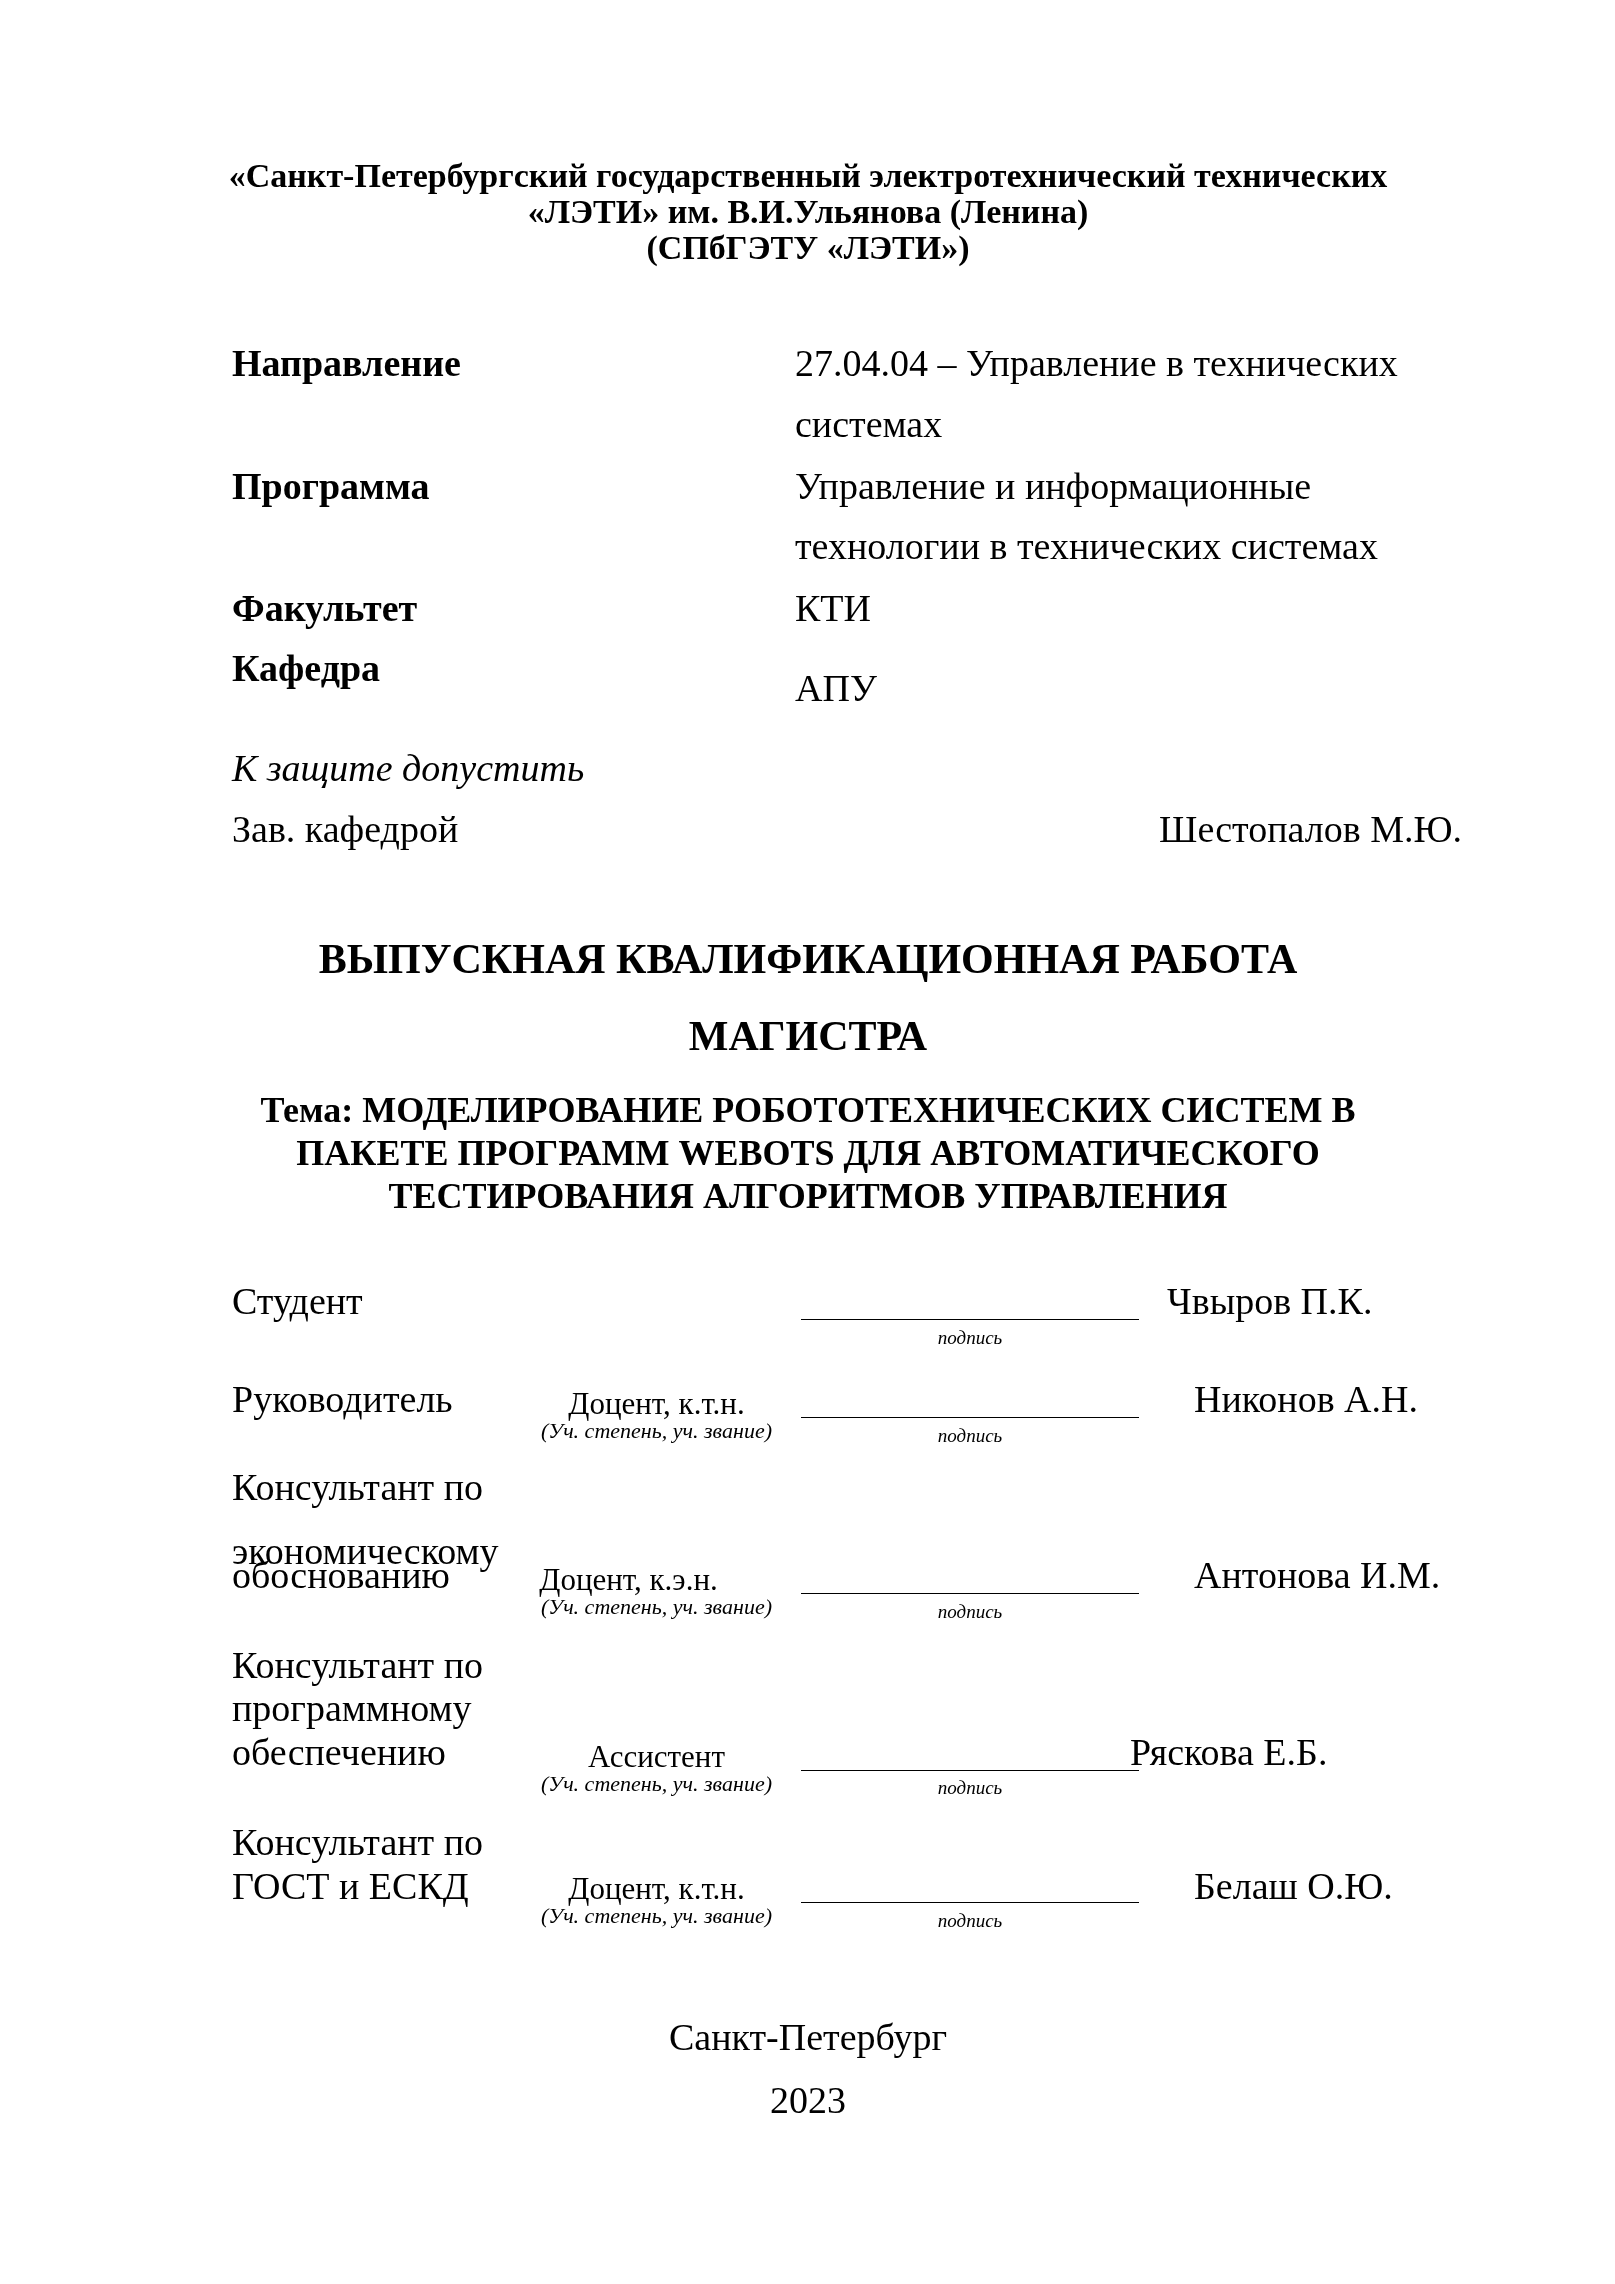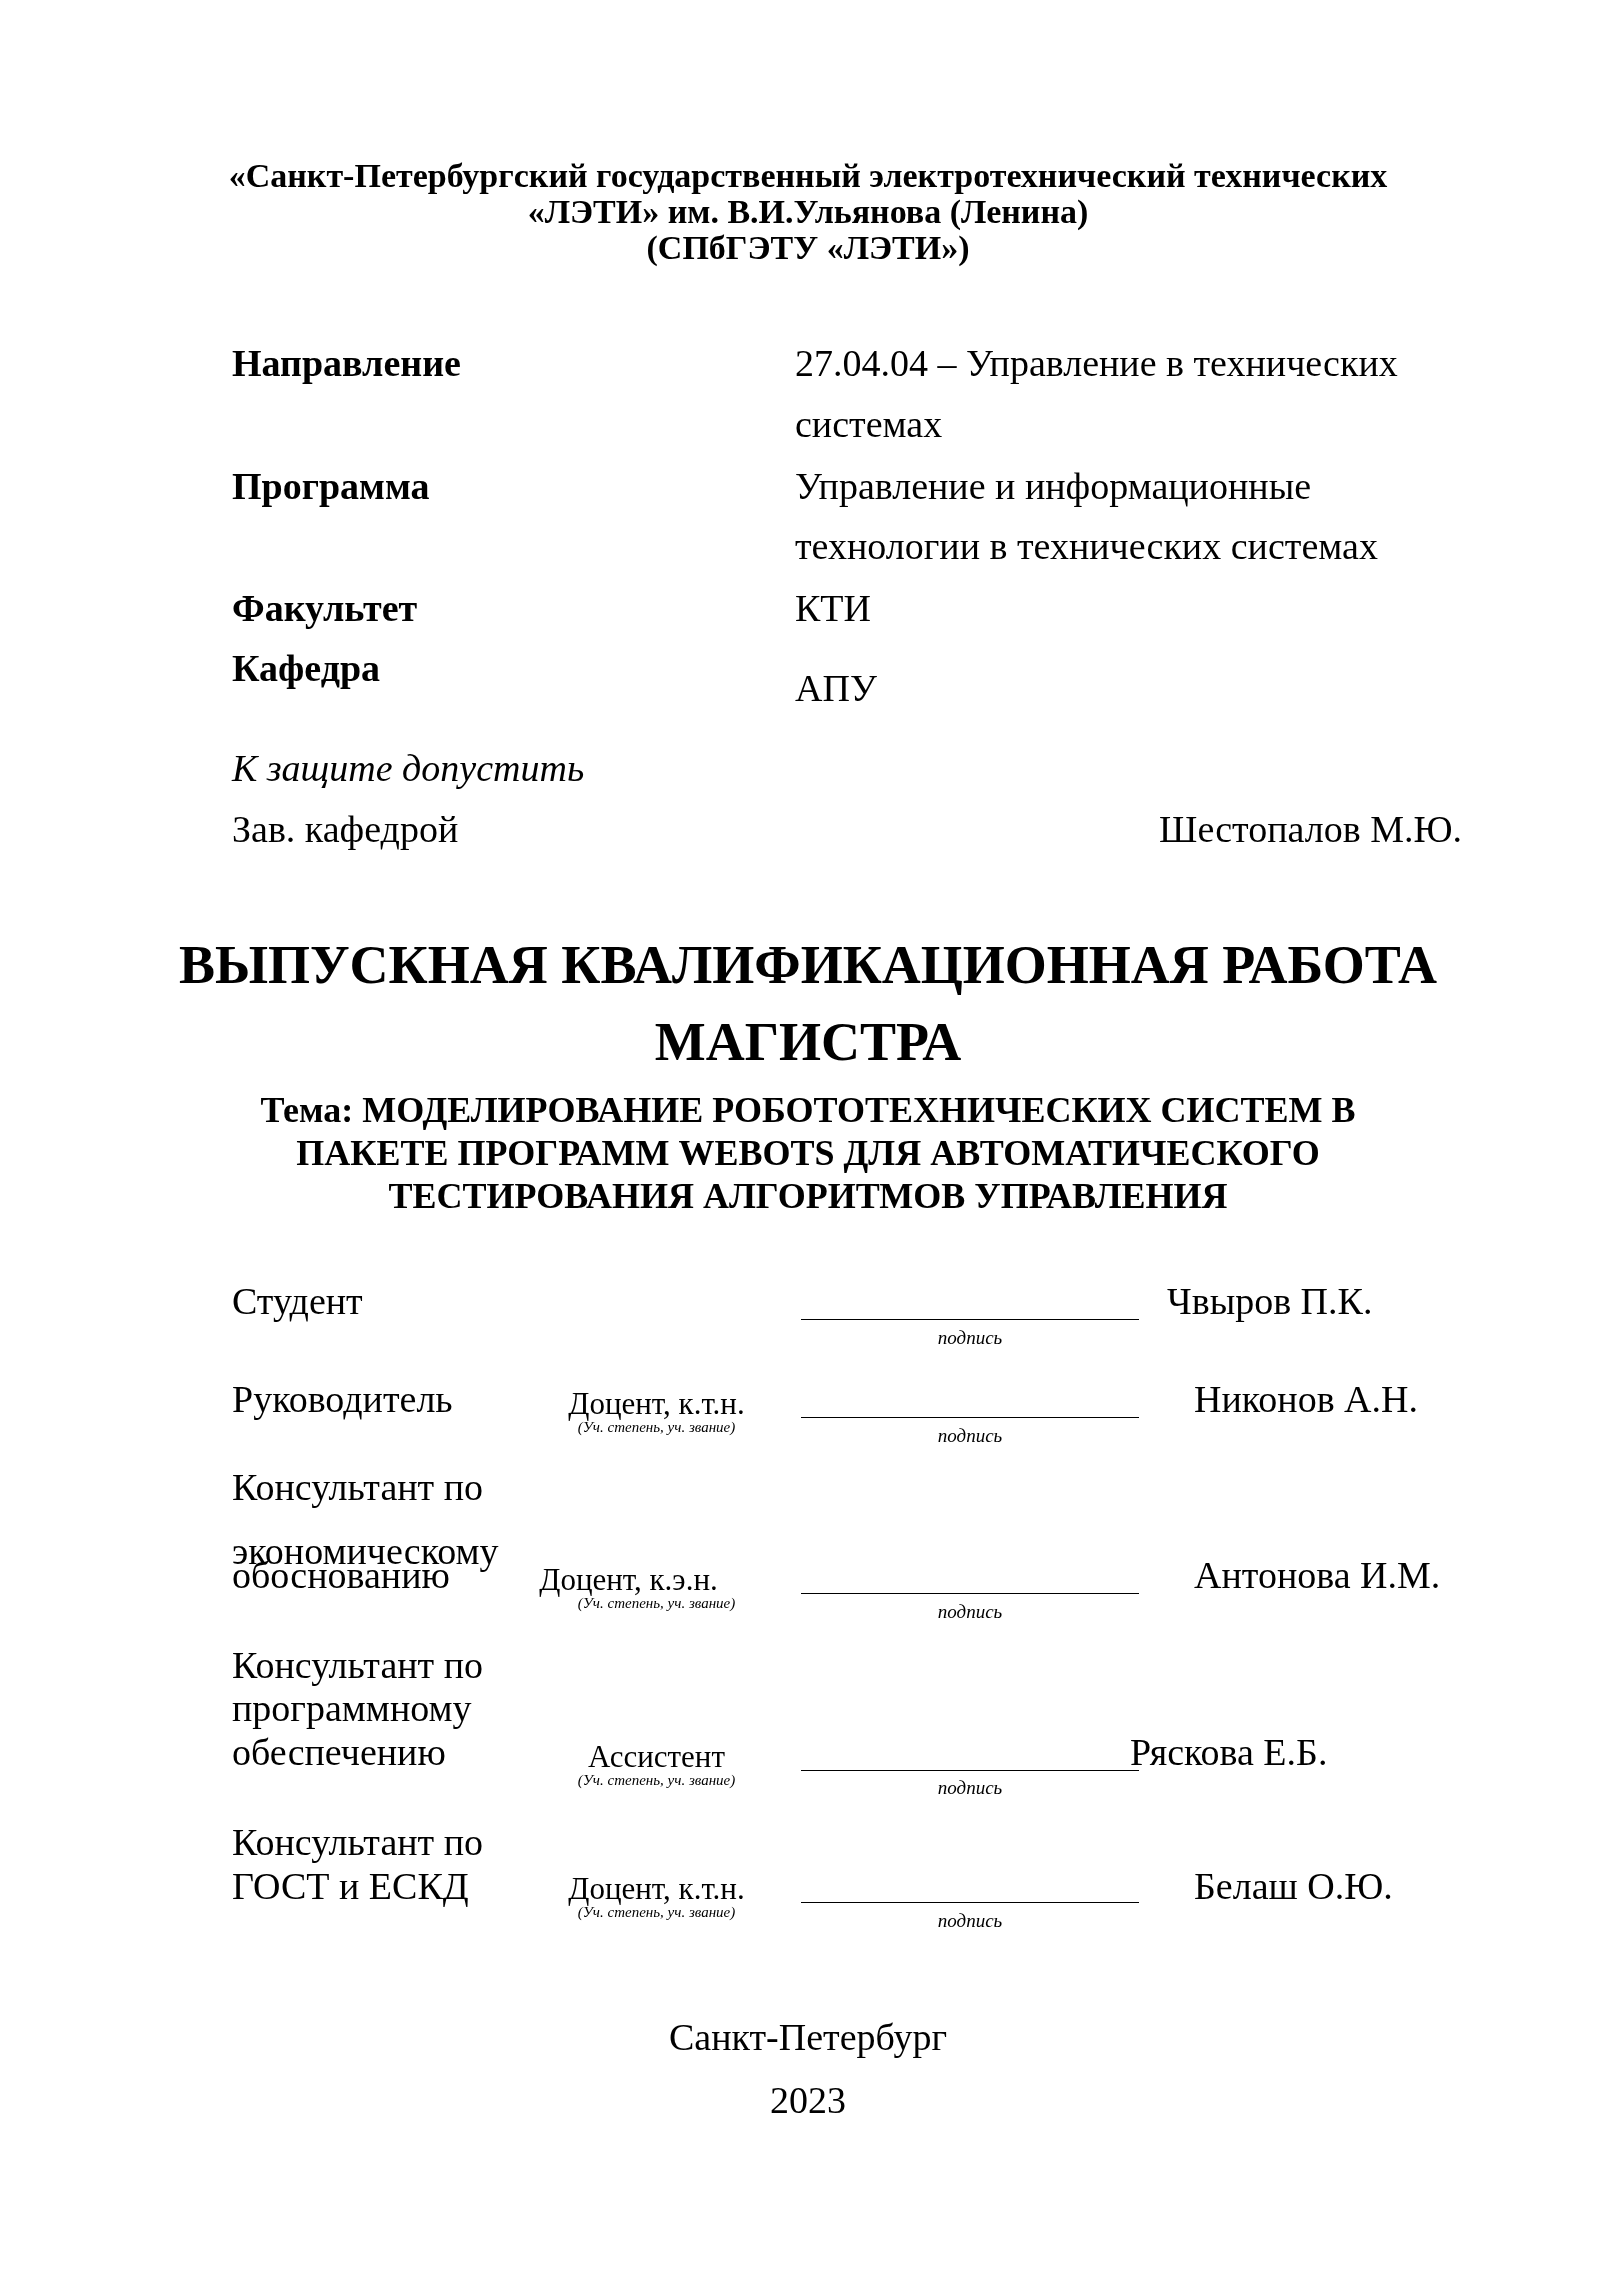--- a/index.html
+++ b/index.html
@@ -4,25 +4,25 @@
 <style>
   html, body { margin: 0; padding: 0; background: #ffffff; }
   body { width: 1616px; height: 2284px; position: relative; overflow: hidden;
          font-family: "Liberation Serif", "DejaVu Serif", serif; color: #000; }
   .t { position: absolute; white-space: nowrap; line-height: 1; }
   .fs { font-size: 38px; }
   .b { font-weight: bold; }
   .i { font-style: italic; }
   .center { left: 0; width: 1616px; text-align: center; }
   .hdr { font-size: 34px; font-weight: bold; }
-  .title { font-size: 54px; font-weight: bold; }
+  .title { font-size: 42px; font-weight: bold; }
   .topic { font-size: 36px; font-weight: bold; }
   .sigline { position: absolute; height: 0; border-top: 1.6px solid #000; }
   .rank { font-size: 31px; text-align: center; width: 297px; }
-  .rankcap { font-size: 15px; font-style: italic; text-align: center; width: 297px; }
+  .rankcap { font-size: 22px; font-style: italic; text-align: center; width: 297px; }
   .podpis { font-size: 19px; font-style: italic; text-align: center; width: 338px; }
 </style>
 </head>
 <body>
 
 <div>
   <div class="t center hdr" style="top:159px;">«Санкт-Петербургский государственный электротехнический технических</div>
   <div class="t center hdr" style="top:195px;">«ЛЭТИ» им. В.И.Ульянова (Ленина)</div>
   <div class="t center hdr" style="top:231px;">(СПбГЭТУ «ЛЭТИ»)</div>
 </div>

